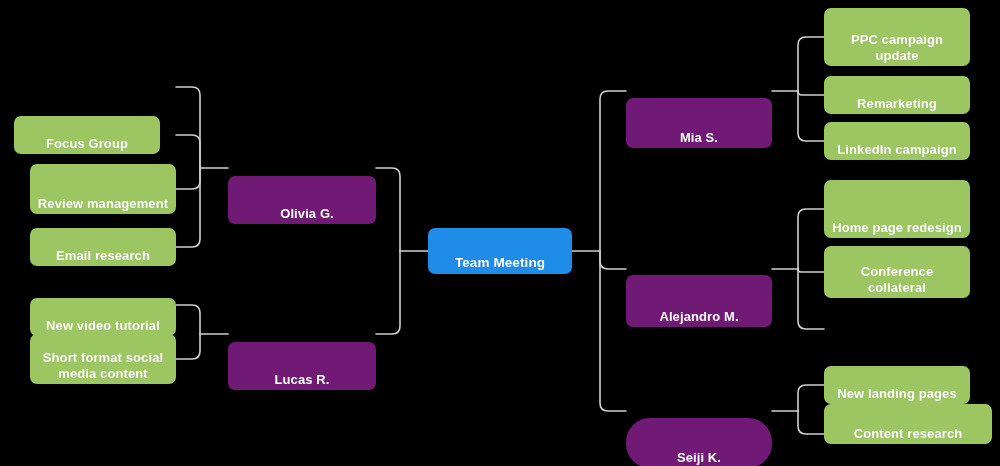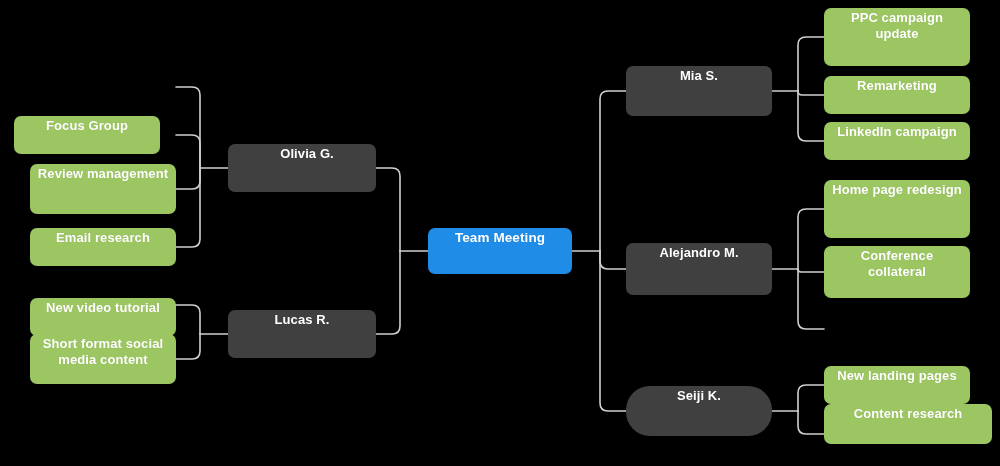--- a/index.html
+++ b/index.html
@@ -20,35 +20,35 @@
     left: 0;
     top: 0;
     width: 1000px;
     height: 466px;
     pointer-events: none;
   }
   .node {
     position: absolute;
     box-sizing: border-box;
     display: flex;
-    align-items: flex-start;
+    align-items: flex-end;
     justify-content: center;
     text-align: center;
     border-radius: 7px;
     color: #ffffff;
     font-size: 13px;
     font-weight: bold;
     line-height: 1.25;
     padding: 2px 6px;
     letter-spacing: 0.1px;
     text-shadow: 0 0 1px rgba(0,0,0,0.12);
     z-index: 2;
   }
   .node.leaf   { background: #9cc661; }
-  .node.person { background: #404040; }
+  .node.person { background: #701a75; margin-top: 32px; }
   .node.root   { background: #1f8ce8; font-size: 13.5px; }
   .node span { display: block; width: 100%; }
 </style>
 </head>
 <body>
 
 <div id="canvas">
 
   <svg id="connectors" viewBox="0 0 1000 466" xmlns="http://www.w3.org/2000/svg">
       <path d="M 400 251 L 428 251" fill="none" stroke="#d0d0d0" stroke-width="1.6" stroke-linecap="round"></path>

